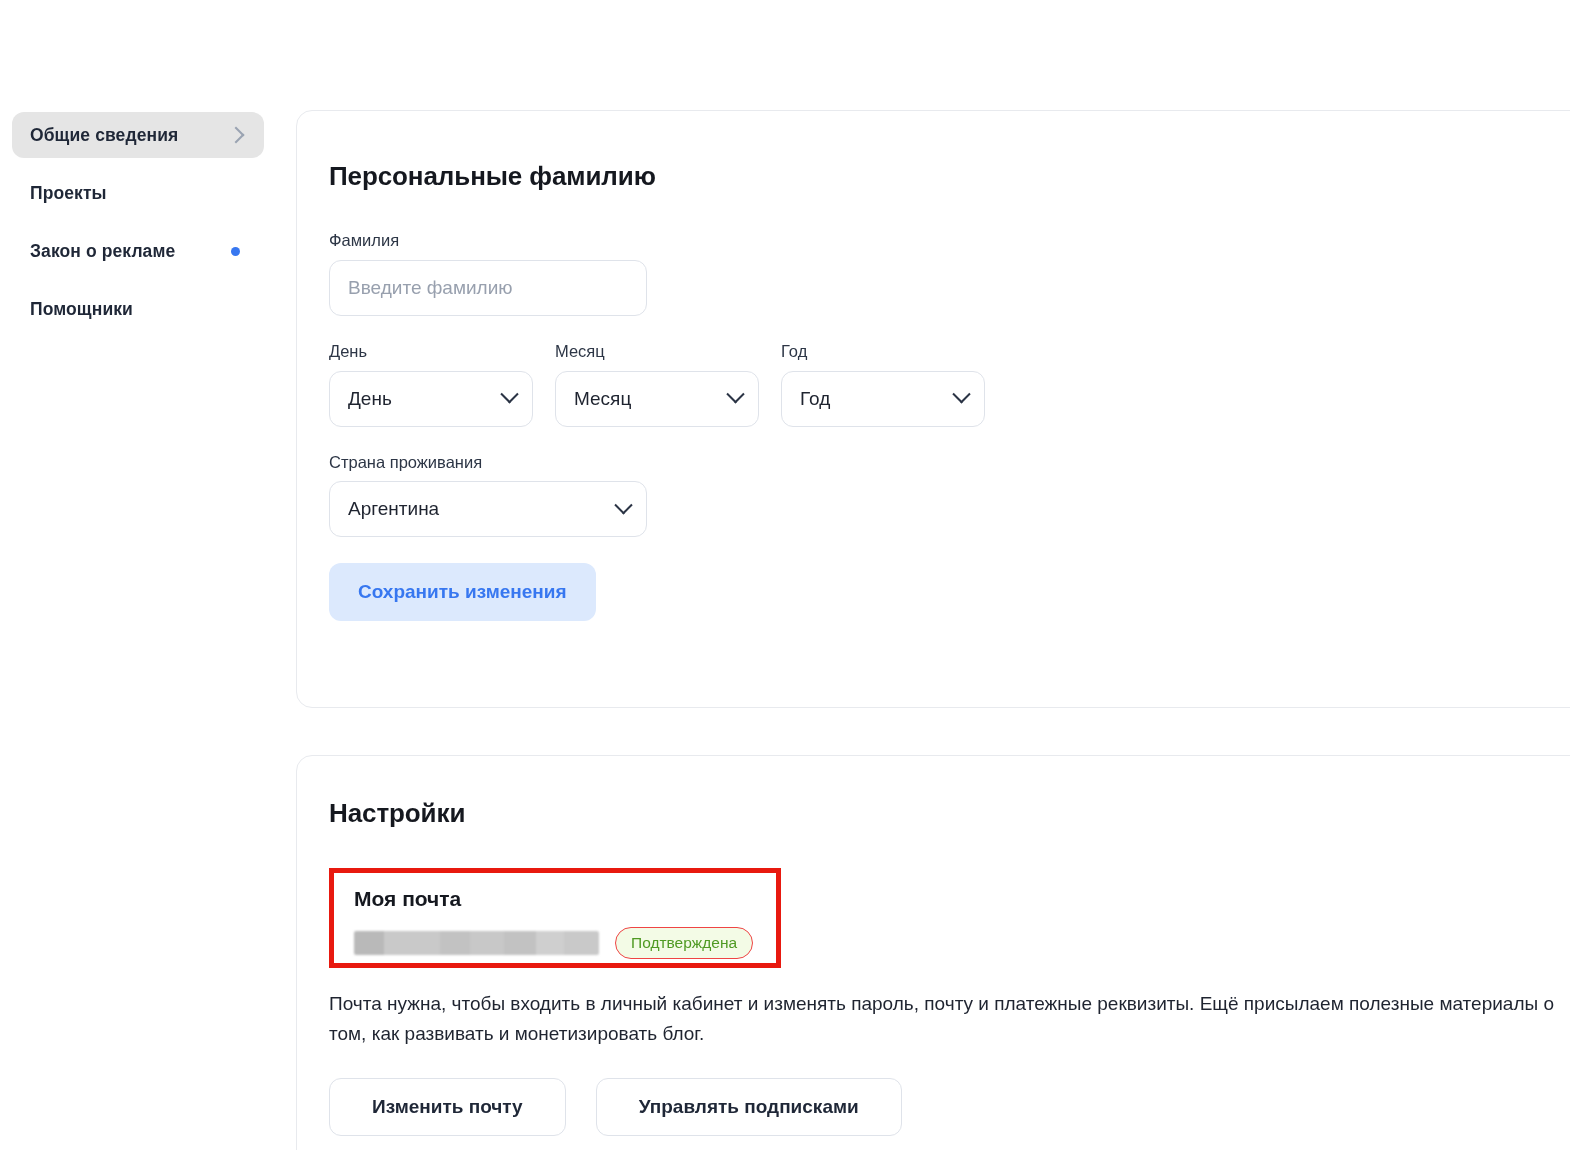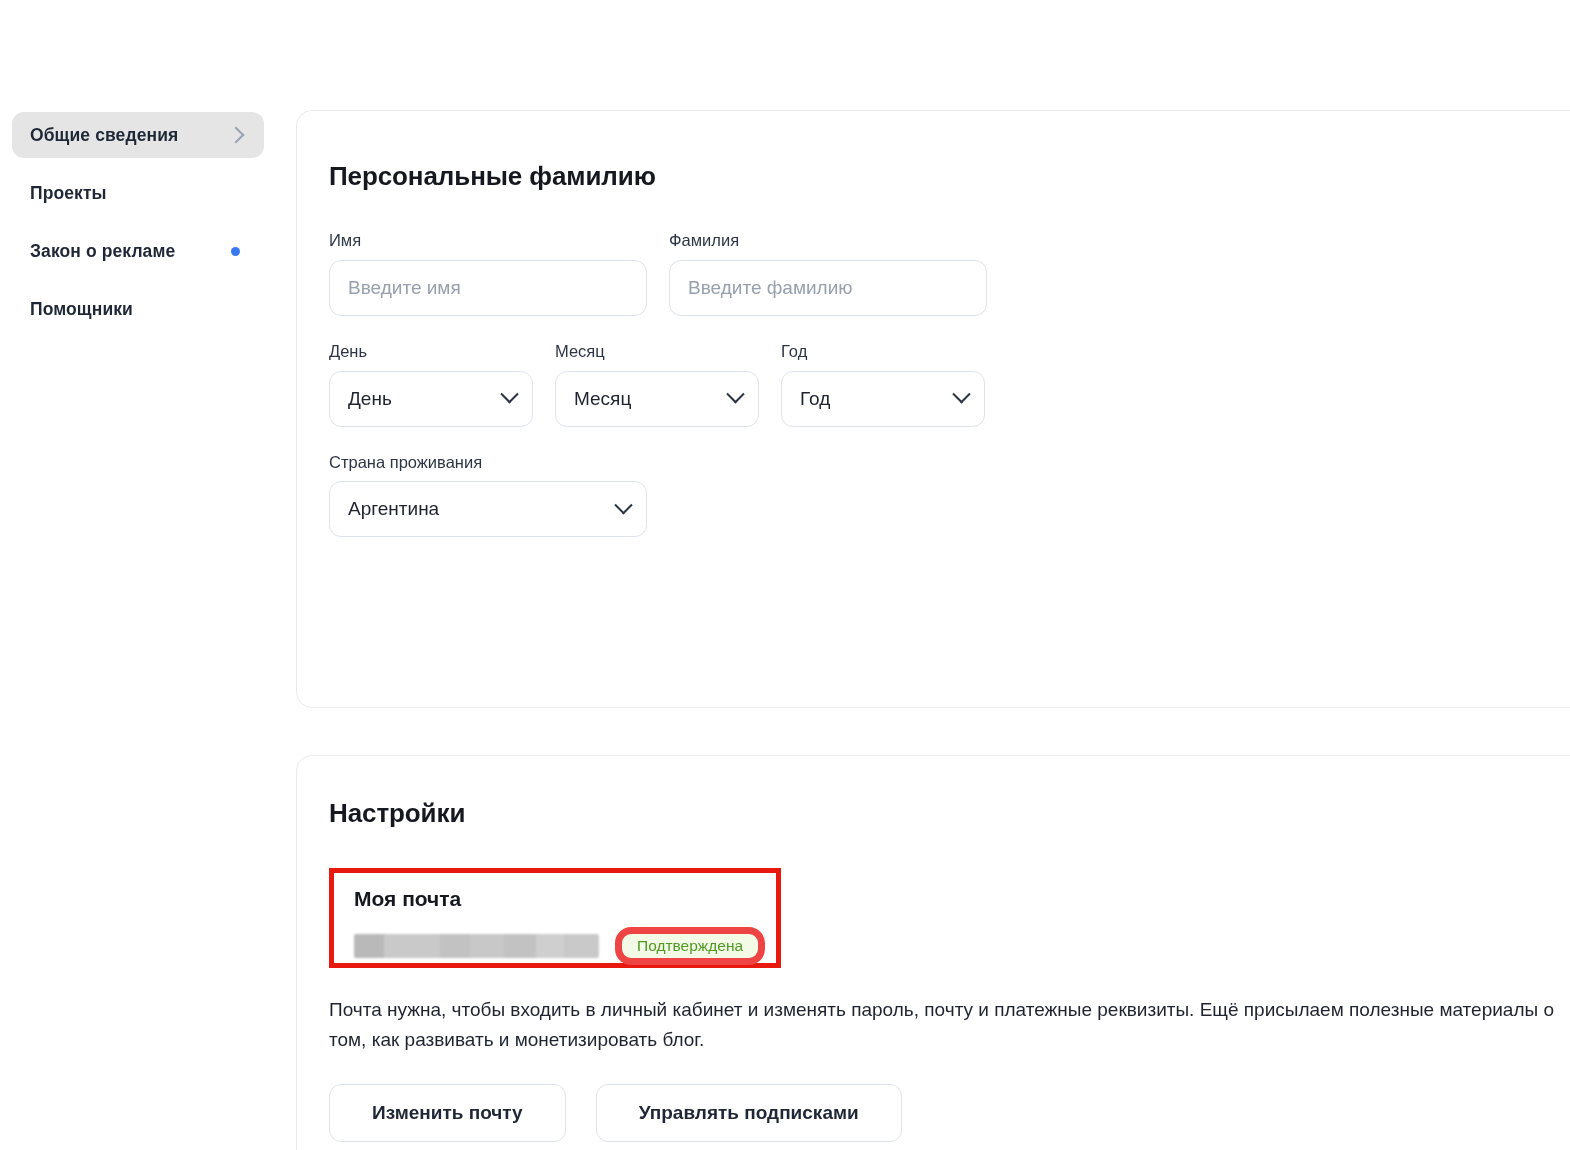--- a/index.html
+++ b/index.html
@@ -246,21 +246,21 @@
     flex: none;
   }
 
   .badge-verified {
     display: inline-flex;
     align-items: center;
     height: 32px;
     padding: 12px 15px;
     border-radius: 16px;
     background: #f3fbe6;
-    border: 7px solid #ef4444;
+    border: 1px solid #ef4444;
     color: #4f9a23;
     font-size: 15.5px;
     white-space: nowrap;
     flex: none;
   }
 
   .email-desc {
     margin-top: 16px;
     font-size: 19px;
     line-height: 30px;
@@ -304,24 +304,20 @@
 
   <section class="card" id="card-personal">
 
     <h2 class="card-title">Персональные фамилию</h2>
 
     <div class="form">
 
       
       <div class="row">
         <div>
-          <label class="field-label">Имя</label>
-          <div class="ctrl w-input placeholder-text">Введите имя</div>
-        </div>
-        <div>
           <label class="field-label">Фамилия</label>
           <div class="ctrl w-input placeholder-text">Введите фамилию</div>
         </div>
       </div>
 
       
       <div class="row">
         <div>
           <label class="field-label">День</label>
           <div class="ctrl select w-select-sm">
@@ -349,20 +345,21 @@
       <div class="row">
         <div>
           <label class="field-label">Страна проживания</label>
           <div class="ctrl select w-select-country">
             <span class="value-text">Аргентина</span>
             <span class="chevron-down"></span>
           </div>
         </div>
       </div>
 
+      <button class="btn btn-primary-soft">Сохранить изменения</button>
 
     </div>
   </section>
 
   <section class="card" id="card-settings">
 
     <h2 class="card-title">Настройки</h2>
 
     <div class="settings-body">
 

